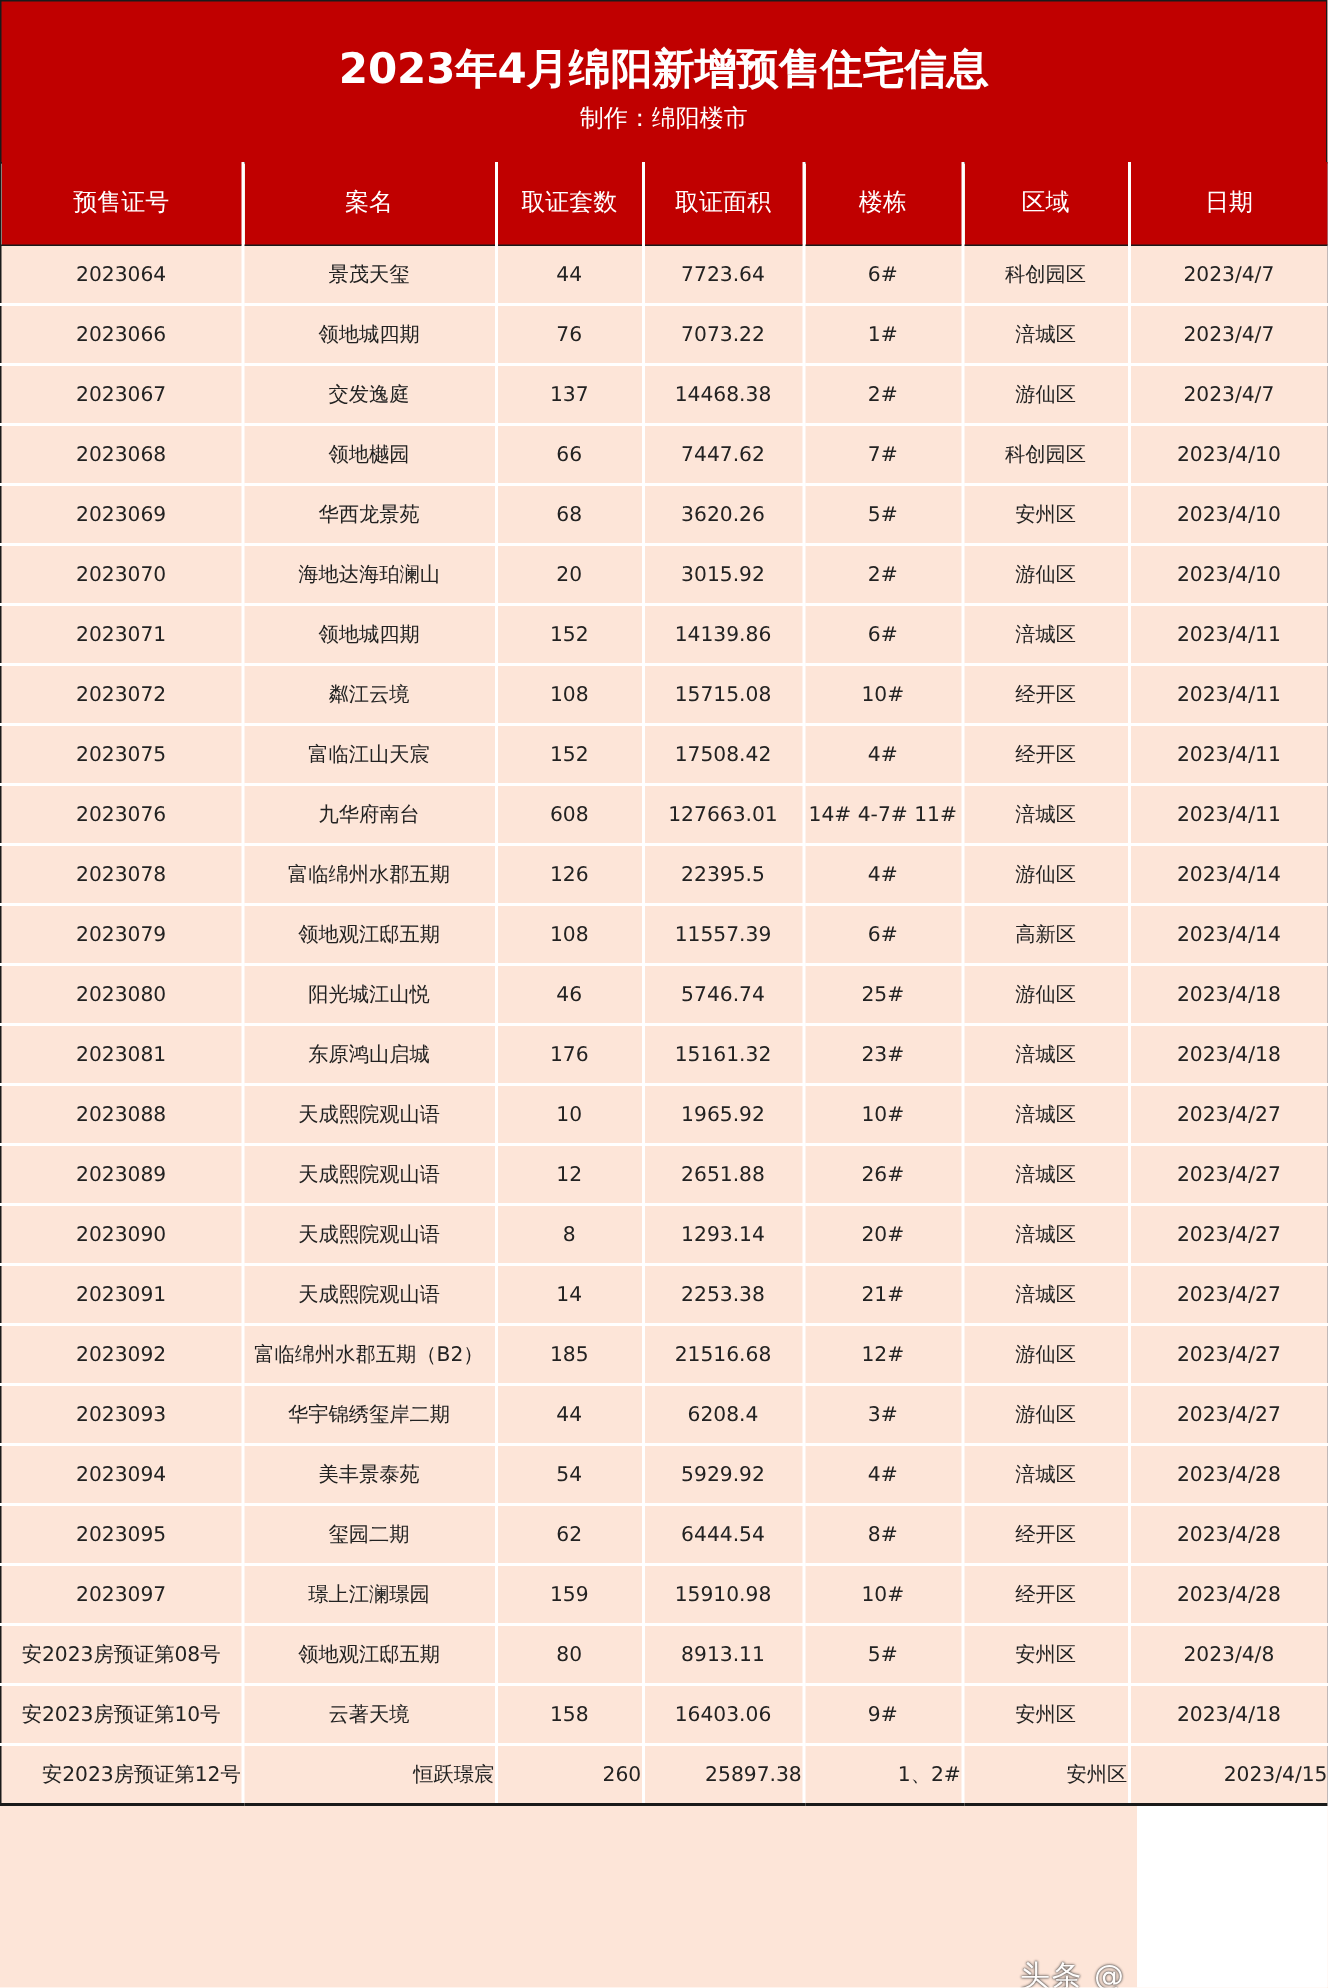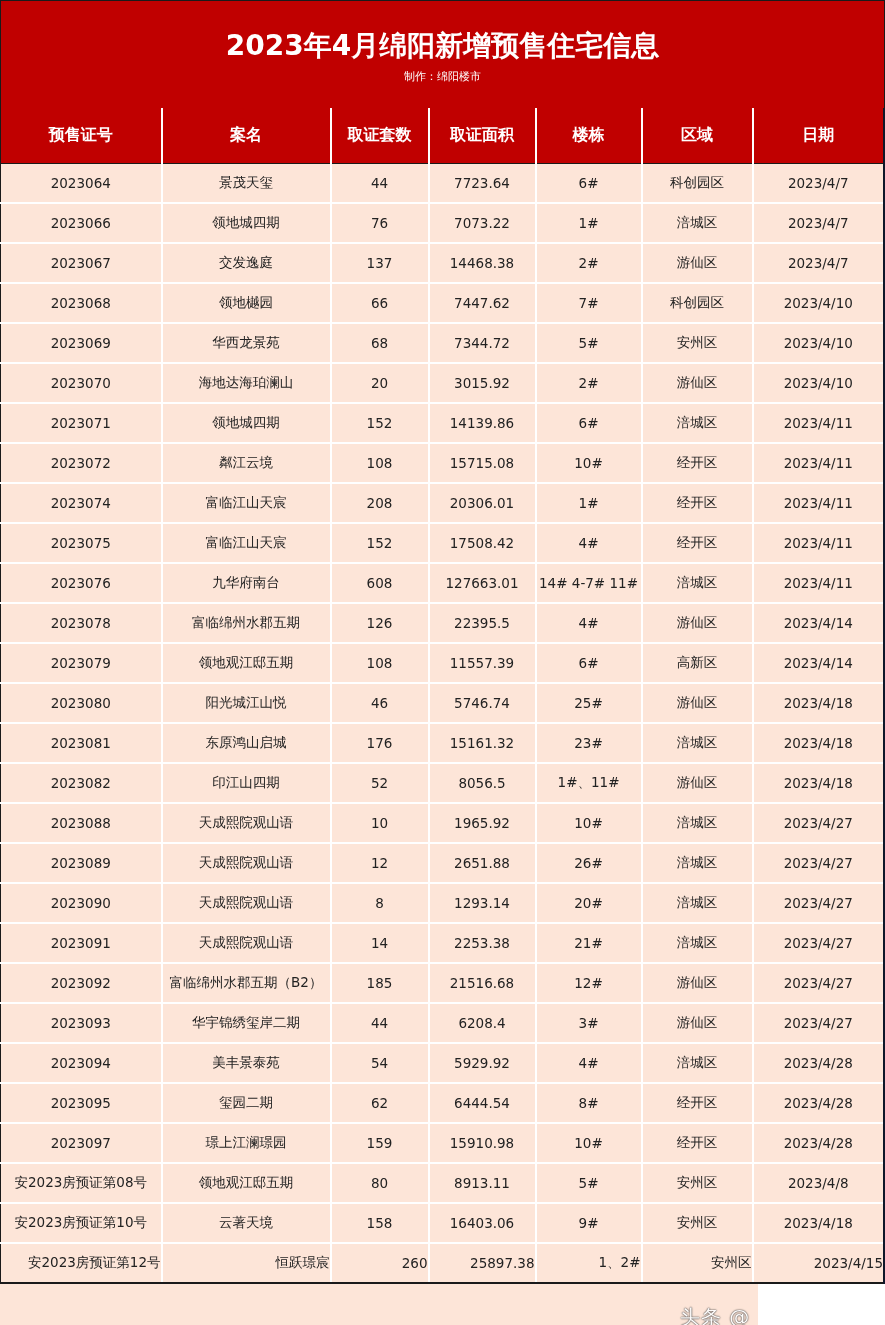--- a/index.html
+++ b/index.html
@@ -4,26 +4,26 @@
 <style>
   html, body { margin: 0; padding: 0; background: #ffffff; }
   body { width: 885px; height: 1325px; overflow: hidden; position: relative;
          font-family: "DejaVu Sans", "Liberation Sans", sans-serif; }
   .sheet { position: absolute; left: 0; top: 0; width: 758px; height: 1325px; background: #fde5d8; }
   .title-block { position: absolute; left: 0; top: 0; width: 883px; height: 107px;
                  background: #c00000; border: 1px solid #1a1a1a; border-bottom: 1px solid #1a1a1a; }
   .title { position: absolute; left: 0; right: 0; top: 26px; text-align: center;
            color: #ffffff; font-weight: bold; font-size: 28px; letter-spacing: 0px; }
   .subtitle { position: absolute; left: 0; right: 0; top: 68px; text-align: center;
-              color: #ffffff; font-size: 11px; }
+              color: #ffffff; font-size: 16px; }
   table { position: absolute; left: 0; top: 108px; border-collapse: collapse; table-layout: fixed; width: 885px; }
   th, td { border-right: 2px solid #ffffff; text-align: center; padding: 0; white-space: nowrap; overflow: hidden; }
-  th:last-child, td:last-child { border-right: 5px solid #0f172a; }
+  th:last-child, td:last-child { border-right: 1px solid #0f172a; }
   th:first-child, td:first-child { border-left: 1px solid #1a1a1a; }
-  thead th { background: #c00000; color: #ffffff; font-weight: bold; font-size: 16px; height: 55px;
+  thead th { background: #c00000; color: #ffffff; font-weight: normal; font-size: 16px; height: 55px;
              border-bottom: 1px solid #1a1a1a; }
   tbody td { background: #fde5d8; color: #222222; font-size: 13.5px; height: 38px; border-bottom: 2px solid #ffffff; }
   tbody tr:last-child td { border-bottom: 2px solid #1a1a1a; text-align: right; }
   .watermark { position: absolute; left: 680px; top: 1304px; color: #ffffff; font-size: 20px;
                text-shadow: 0 0 2px #333, 0 0 1px #333; opacity: 0.92; letter-spacing: 1px; }
 </style>
 </head>
 <body>
 
 <div class="sheet">
@@ -87,21 +87,21 @@
           <td>66</td>
           <td>7447.62</td>
           <td>7#</td>
           <td>科创园区</td>
           <td>2023/4/10</td>
         </tr>
         <tr>
           <td>2023069</td>
           <td>华西龙景苑</td>
           <td>68</td>
-          <td>7344.72</td>
+          <td>3620.26</td>
           <td>5#</td>
           <td>安州区</td>
           <td>2023/4/10</td>
         </tr>
         <tr>
           <td>2023070</td>
           <td>海地达海珀澜山</td>
           <td>20</td>
           <td>3015.92</td>
           <td>2#</td>
@@ -116,29 +116,20 @@
           <td>6#</td>
           <td>涪城区</td>
           <td>2023/4/11</td>
         </tr>
         <tr>
           <td>2023072</td>
           <td>粼江云境</td>
           <td>108</td>
           <td>15715.08</td>
           <td>10#</td>
-          <td>经开区</td>
-          <td>2023/4/11</td>
-        </tr>
-        <tr>
-          <td>2023074</td>
-          <td>富临江山天宸</td>
-          <td>208</td>
-          <td>20306.01</td>
-          <td>1#</td>
           <td>经开区</td>
           <td>2023/4/11</td>
         </tr>
         <tr>
           <td>2023075</td>
           <td>富临江山天宸</td>
           <td>152</td>
           <td>17508.42</td>
           <td>4#</td>
           <td>经开区</td>
@@ -183,29 +174,20 @@
         <tr>
           <td>2023081</td>
           <td>东原鸿山启城</td>
           <td>176</td>
           <td>15161.32</td>
           <td>23#</td>
           <td>涪城区</td>
           <td>2023/4/18</td>
         </tr>
         <tr>
-          <td>2023082</td>
-          <td>印江山四期</td>
-          <td>52</td>
-          <td>8056.5</td>
-          <td>1#、11#</td>
-          <td>游仙区</td>
-          <td>2023/4/18</td>
-        </tr>
-        <tr>
           <td>2023088</td>
           <td>天成熙院观山语</td>
           <td>10</td>
           <td>1965.92</td>
           <td>10#</td>
           <td>涪城区</td>
           <td>2023/4/27</td>
         </tr>
         <tr>
           <td>2023089</td>

